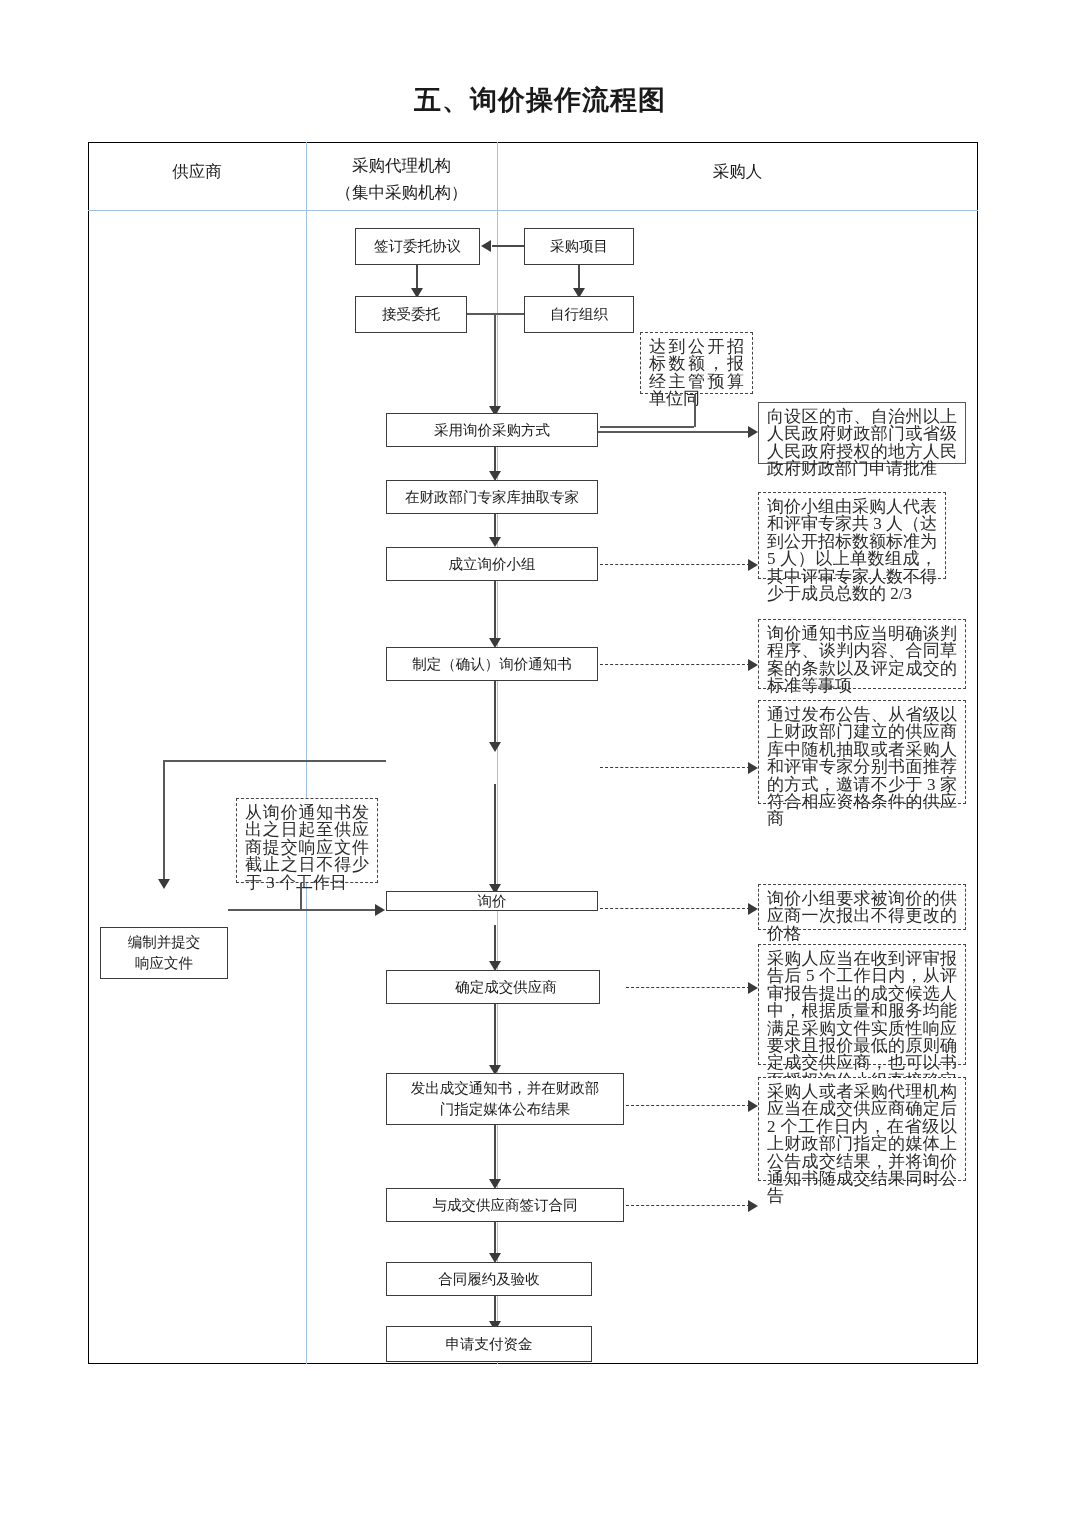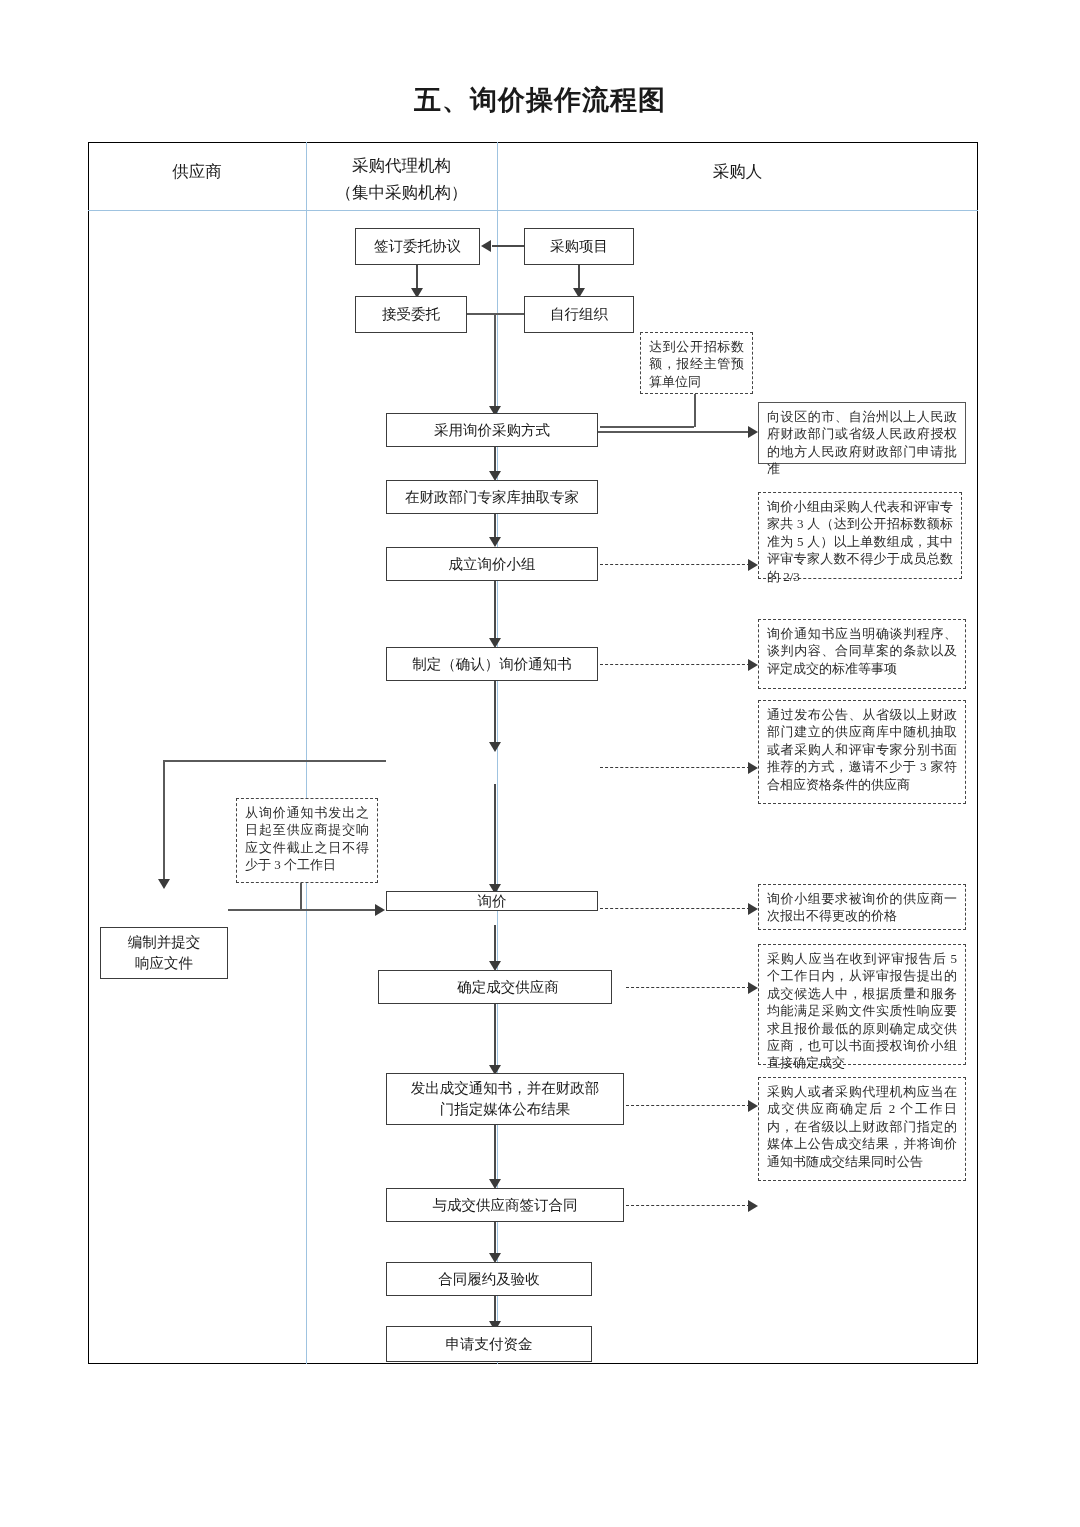--- a/index.html
+++ b/index.html
@@ -36,21 +36,21 @@
     position:absolute;box-sizing:border-box;
     border:1.4px solid #3c3c3c;background:#ffffff;
     display:flex;align-items:center;justify-content:center;text-align:center;
     font-size:14.5px;line-height:21px;padding:2px 6px;
     font-family:"Liberation Serif","DejaVu Serif",serif;
   }
   
   .note{
     position:absolute;box-sizing:border-box;
     border:1.3px dashed #444;background:#ffffff;
-    font-size:13px;line-height:17.4px;text-align:justify;
+    font-size:17px;line-height:17.4px;text-align:justify;
     padding:5px 8px;color:#2b2b2b;
     font-family:"Liberation Serif","DejaVu Serif",serif;
   }
   .note.solidborder{border-style:solid;border-color:#555;}
 
   
   .ln{position:absolute;background:#4a4a4a;}
   .ln.v{width:2px;}
   .ln.h{height:2px;}
   .ln.thin{background:#5a5a5a;}
@@ -119,21 +119,21 @@
   <div class="arrow down" style="left:489px;top:471px;"></div>
 
   <div class="node" style="left:386px;top:480px;width:212px;height:34px;">在财政部门专家库抽取专家</div>
 
   <div class="ln v" style="left:494px;top:514px;height:28px;"></div>
   <div class="arrow down" style="left:489px;top:537px;"></div>
 
   <div class="node" style="left:386px;top:547px;width:212px;height:34px;">成立询价小组</div>
   <div class="dash" style="left:600px;top:564px;width:150px;"></div>
   <div class="arrow right" style="left:748px;top:559px;"></div>
-  <div class="note" style="left:758px;top:492px;width:204px;height:87px;">询价小组由采购人代表和评审专家共 3 人（达到公开招标数额标准为 5 人）以上单数组成，其中评审专家人数不得少于成员总数的 2/3</div>
+  <div class="note" style="left:758px;top:492px;width:188px;height:87px;">询价小组由采购人代表和评审专家共 3 人（达到公开招标数额标准为 5 人）以上单数组成，其中评审专家人数不得少于成员总数的 2/3</div>
 
   <div class="ln v" style="left:494px;top:581px;height:62px;"></div>
   <div class="arrow down" style="left:489px;top:638px;"></div>
 
   <div class="node" style="left:386px;top:647px;width:212px;height:34px;">制定（确认）询价通知书</div>
   <div class="dash" style="left:600px;top:664px;width:150px;"></div>
   <div class="arrow right" style="left:748px;top:659px;"></div>
   <div class="note" style="left:758px;top:619px;width:208px;height:70px;">询价通知书应当明确谈判程序、谈判内容、合同草案的条款以及评定成交的标准等事项</div>
 
   <div class="ln v" style="left:494px;top:681px;height:65px;"></div>
@@ -161,21 +161,21 @@
   <div class="arrow right" style="left:375px;top:904px;"></div>
 
   <div class="node" style="left:386px;top:891px;width:212px;height:20px;">询价</div>
   <div class="dash" style="left:600px;top:908px;width:150px;"></div>
   <div class="arrow right" style="left:748px;top:903px;"></div>
   <div class="note" style="left:758px;top:884px;width:208px;height:46px;">询价小组要求被询价的供应商一次报出不得更改的价格</div>
 
   <div class="ln v" style="left:494px;top:925px;height:41px;"></div>
   <div class="arrow down" style="left:489px;top:961px;"></div>
 
-  <div class="node" style="left:378px;top:970px;width:234px;height:34px;padding-left:32px;">确定成交供应商</div>
+  <div class="node" style="left:386px;top:970px;width:214px;height:34px;padding-left:32px;">确定成交供应商</div>
   <div class="dash" style="left:626px;top:987px;width:124px;"></div>
   <div class="arrow right" style="left:748px;top:982px;"></div>
   <div class="note" style="left:758px;top:944px;width:208px;height:121px;">采购人应当在收到评审报告后 5 个工作日内，从评审报告提出的成交候选人中，根据质量和服务均能满足采购文件实质性响应要求且报价最低的原则确定成交供应商，也可以书面授权询价小组直接确定成交</div>
 
   <div class="ln v" style="left:494px;top:1004px;height:66px;"></div>
   <div class="arrow down" style="left:489px;top:1065px;"></div>
 
   <div class="node" style="left:386px;top:1073px;width:238px;height:52px;flex-direction:column;">
     <span>发出成交通知书，并在财政部</span>
     <span>门指定媒体公布结果</span>

